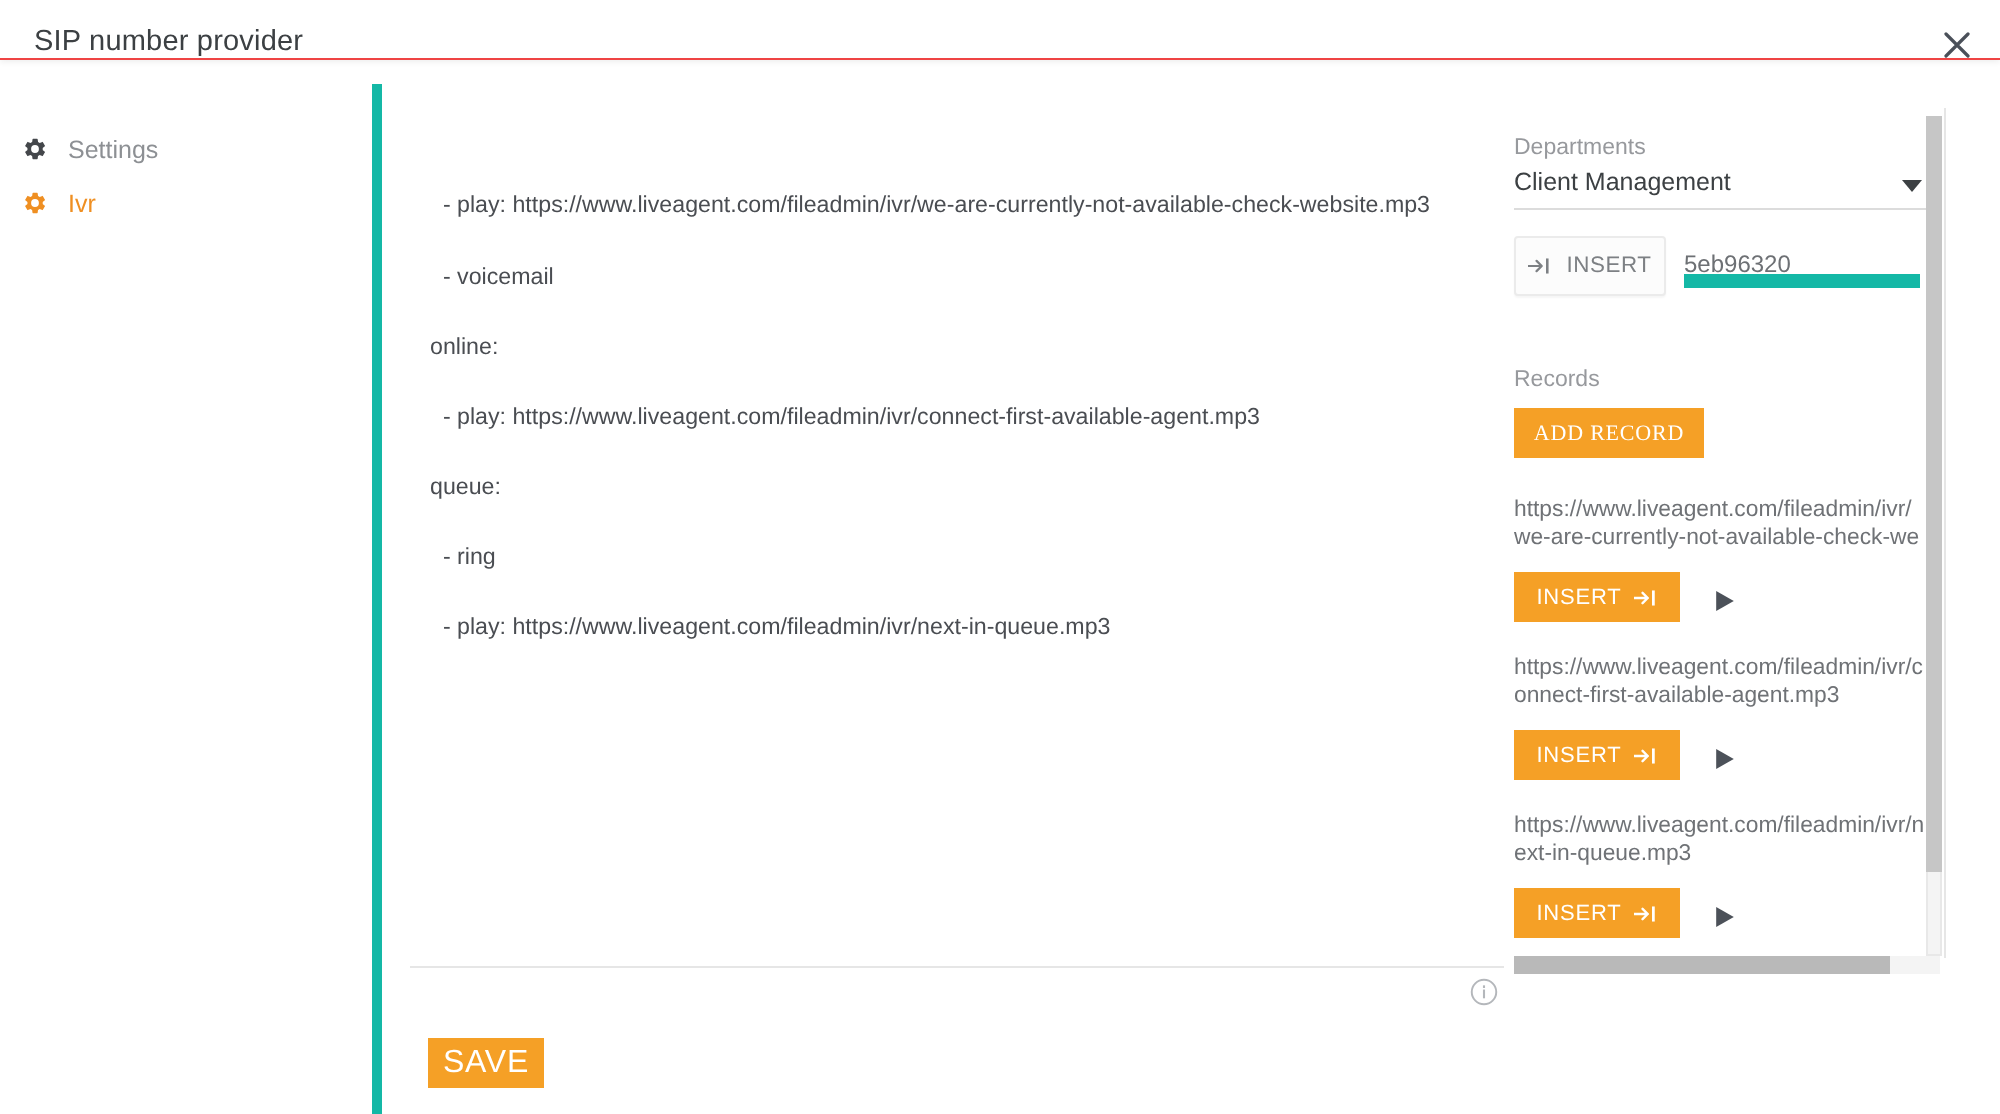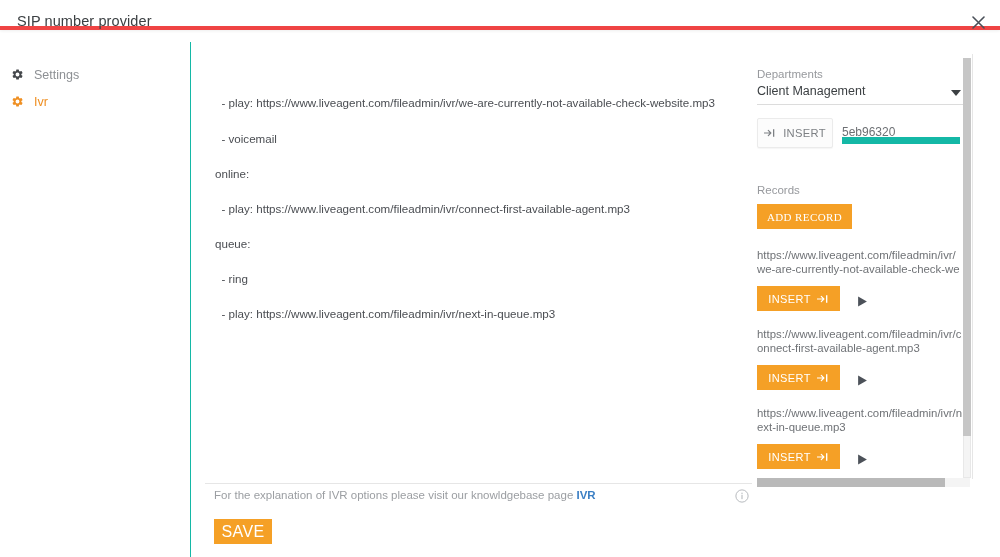--- a/index.html
+++ b/index.html
@@ -19,21 +19,21 @@
     background: #ffffff;
   }
 
   
   .header {
     position: absolute;
     left: 0; top: 0;
     width: 1000px;
     height: 30px;
     background: #ffffff;
-    border-bottom: 4px solid #ef4444;
+    border-bottom: 1px solid #ef4444;
     box-shadow: 0 1px 3px rgba(0,0,0,0.07);
   }
   .header-title {
     position: absolute;
     left: 17px;
     top: 13px;
     font-size: 14.5px;
     color: #3c4043;
     letter-spacing: .1px;
   }
@@ -51,21 +51,21 @@
   }
   .close-btn svg { display: block; }
 
   
   .sidebar {
     position: absolute;
     left: 0; top: 42px;
     width: 191px;
     height: 515px;
     background: #ffffff;
-    border-right: 1px solid #14b8a6;
+    border-right: 5px solid #14b8a6;
   }
   .side-item {
     position: absolute;
     left: 0;
     width: 191px;
     height: 27px;
     display: flex;
     align-items: center;
     cursor: pointer;
   }
@@ -391,21 +391,20 @@
       <div class="code-line">  - voicemail</div>
       <div class="code-line">online:</div>
       <div class="code-line">  - play: https://www.liveagent.com/fileadmin/ivr/connect-first-available-agent.mp3</div>
       <div class="code-line">queue:</div>
       <div class="code-line">  - ring</div>
       <div class="code-line">  - play: https://www.liveagent.com/fileadmin/ivr/next-in-queue.mp3</div>
     </div>
 
     <div class="footer-divider"></div>
 
-    <div class="footer-note"><span>For the explanation of IVR options please visit our knowldgebase page </span><a href="#">IVR</a></div>
 
     <div class="info-icon">
       <svg width="14" height="14" viewBox="0 0 16 16" aria-hidden="true">
         <circle cx="8" cy="8" r="7" fill="none" stroke="#b4b7bb" stroke-width="1.1"></circle>
         <rect x="7.4" y="6.6" width="1.2" height="5" fill="#b4b7bb"></rect>
         <rect x="7.4" y="4.2" width="1.2" height="1.5" fill="#b4b7bb"></rect>
       </svg>
     </div>
 
     <button class="save-btn">SAVE</button>

